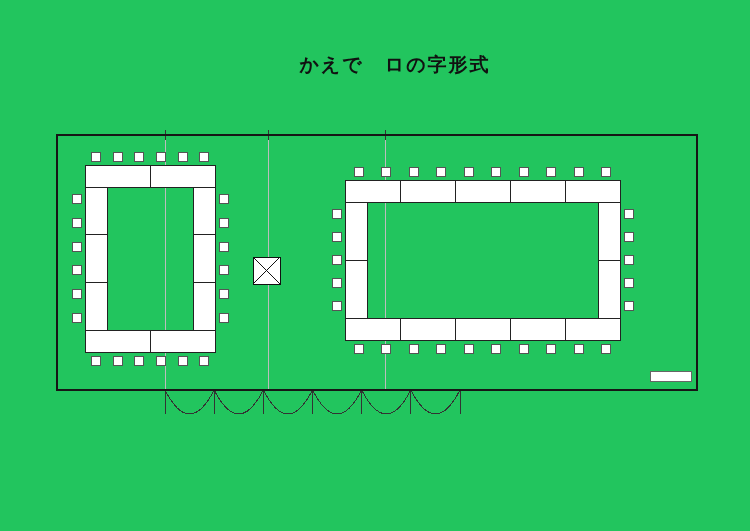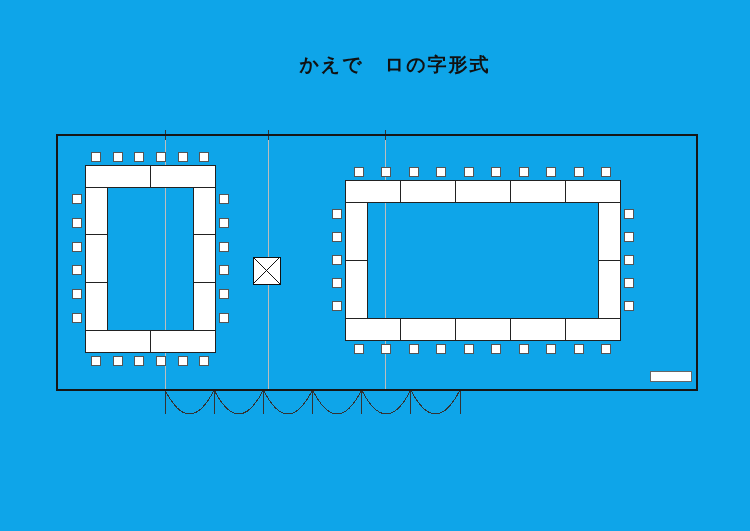--- a/index.html
+++ b/index.html
@@ -1,19 +1,19 @@
 <!DOCTYPE html>
 <html><head>
 <meta charset="utf-8">
 <style>
   html,body { margin:0; padding:0; background:#ffffff; }
   .page {
     position:relative;
     width:750px; height:531px;
-    background:#0ea5e9;
+    background:#22c55e;
     font-family:"Liberation Sans", sans-serif;
     overflow:hidden;
   }
   .title {
     position:absolute;
     top:52px; left:20px; right:-20px;
     text-align:center;
     font-size:19px;
     font-weight:600;
     letter-spacing:2px;

